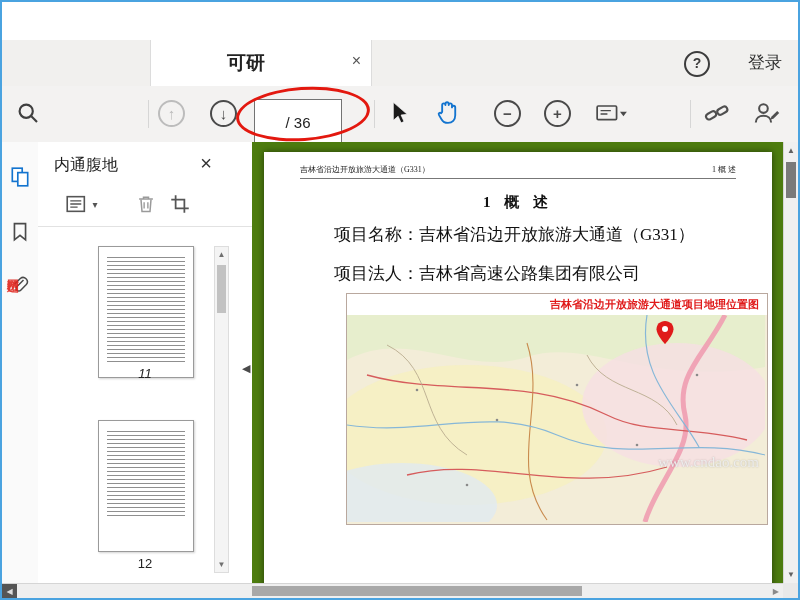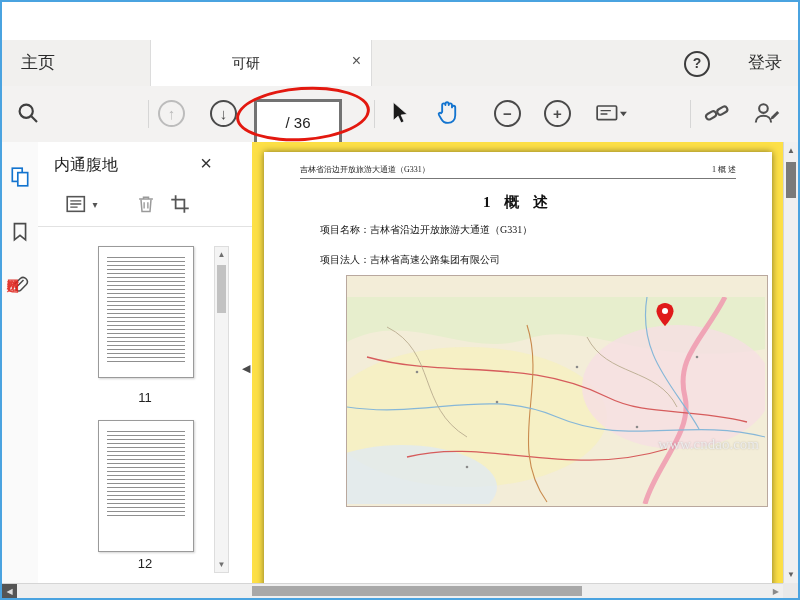--- a/index.html
+++ b/index.html
@@ -14,32 +14,32 @@
   .win-btn{width:46px;height:38px;display:flex;align-items:center;justify-content:center;color:#333;font-size:16px;}
   .win-min-bar{width:11px;height:2px;background:#333;}
   .win-max-box{width:10px;height:10px;border:1.5px solid #333;}
 
   
   .tabbar{position:absolute;left:0;top:38px;right:0;height:46px;background:#f1f0ee;}
   .tab-plain{position:absolute;top:0;height:46px;line-height:46px;text-align:center;font-size:17px;color:#2b2b2b;}
   .tab-home{left:0;width:72px;}
   .tab-tools{left:72px;width:76px;}
   .doc-tab{position:absolute;left:148px;top:0;width:220px;height:46px;background:#fff;border-left:1px solid #dcdcdc;border-right:1px solid #dcdcdc;}
-  .doc-tab-label{position:absolute;left:0;right:30px;top:0;height:46px;line-height:46px;text-align:center;font-size:14px;color:#222;}
+  .doc-tab-label{position:absolute;left:0;right:30px;top:0;height:46px;line-height:46px;text-align:center;font-size:19px;color:#222;font-weight:bold;}
   .doc-tab-close{position:absolute;right:10px;top:12px;font-size:16px;color:#555;}
   .help-btn{position:absolute;right:88px;top:11px;width:22px;height:22px;border:2px solid #3c3c3c;border-radius:50%;text-align:center;line-height:21px;font-size:14px;font-weight:bold;color:#3c3c3c;}
   .signin{position:absolute;right:16px;top:0;height:46px;line-height:46px;font-size:17px;color:#2b2b2b;}
 
   
   .toolbar{position:absolute;left:0;top:84px;right:0;height:56px;background:#f3f2f1;border-bottom:1px solid #cfcfcf;}
   .tb-item{position:absolute;}
   .tb-sep{position:absolute;top:14px;width:1px;height:28px;background:#d6d6d6;}
   .circle-btn{width:27px;height:27px;border:2px solid #4a4a4a;border-radius:50%;box-sizing:border-box;display:flex;align-items:center;justify-content:center;font-size:15px;color:#4a4a4a;font-weight:bold;}
   .circle-btn.disabled{border-color:#bcbcbc;color:#bcbcbc;}
-  .page-box{position:absolute;left:252px;top:13px;width:88px;height:46px;box-sizing:border-box;background:#fff;border:3px solid #737373;display:flex;align-items:center;justify-content:center;font-size:15px;color:#222;}
+  .page-box{position:absolute;left:252px;top:13px;width:88px;height:46px;box-sizing:border-box;background:#fff;border:1px solid #737373;display:flex;align-items:center;justify-content:center;font-size:15px;color:#222;}
   .red-oval{position:absolute;left:234px;top:1px;width:128px;height:48px;border:3.5px solid #e3180f;border-radius:50%;transform:rotate(-4deg);z-index:9;pointer-events:none;}
 
   
   .left-rail{position:absolute;left:0;top:140px;width:36px;bottom:15px;background:#fafafa;border-right:1px solid #e3e3e3;}
   .rail-icon{position:absolute;left:7px;}
   .wm-left{position:absolute;left:2px;top:268px;writing-mode:vertical-rl;font-size:12px;color:#e0251d;font-weight:bold;opacity:.9;z-index:5;}
 
   
   .thumb-panel{position:absolute;left:36px;top:140px;width:214px;bottom:15px;background:#fff;border-right:1px solid #c9c9c9;}
   .panel-title{position:absolute;left:16px;top:13px;font-size:16px;color:#1a1a1a;}
@@ -48,26 +48,26 @@
   .panel-divider{position:absolute;left:0;top:84px;right:0;height:1px;background:#e2e2e2;}
   .thumb{position:absolute;left:60px;width:94px;height:130px;background:#fff;border:1px solid #9a9a9a;box-shadow:1px 1px 2px rgba(0,0,0,.18);}
   .thumb-text{position:absolute;left:8px;right:8px;top:10px;background:repeating-linear-gradient(to bottom,#8f8f8f 0 1px,transparent 1px 4px);}
   .thumb-label{position:absolute;left:60px;width:94px;text-align:center;font-size:13px;color:#222;}
   .p-scroll{position:absolute;left:176px;top:104px;bottom:10px;width:15px;background:#f4f4f4;border:1px solid #ddd;box-sizing:border-box;}
   .p-scroll .arr{position:absolute;left:0;right:0;text-align:center;font-size:8px;color:#707070;}
   .p-thumb{position:absolute;left:2px;right:2px;top:18px;height:48px;background:#c2c2c2;}
   .collapse-handle{position:absolute;left:240px;top:360px;font-size:11px;color:#4a4a4a;z-index:4;}
 
   
-  .doc-area{position:absolute;left:250px;top:140px;width:531px;bottom:15px;background:#fde047;overflow:hidden;}
+  .doc-area{position:absolute;left:250px;top:140px;width:531px;bottom:15px;background:#4d7c0f;overflow:hidden;}
   .page{position:absolute;left:12px;top:10px;width:508px;height:720px;background:#fff;box-shadow:0 0 7px rgba(0,0,0,.5);box-sizing:border-box;padding:12px 36px 0 36px;font-family:"Liberation Serif","DejaVu Serif",serif;color:#111;}
   .page-header{display:flex;justify-content:space-between;font-size:8px;color:#222;border-bottom:1px solid #777;padding-bottom:3px;}
   .doc-heading{text-align:center;font-size:15px;font-weight:bold;letter-spacing:5px;margin-top:14px;}
   .doc-sub{font-size:12px;font-weight:bold;margin-top:16px;}
-  .doc-line{font-size:10px;margin-top:11px;text-indent:2em;}
+  .doc-line{font-size:17px;margin-top:11px;text-indent:2em;}
   .doc-para{font-size:11px;line-height:18px;margin-top:9px;text-indent:2em;text-align:justify;}
   .map{position:relative;margin:8px 0 0 46px;width:420px;height:230px;border:1px solid #b9a89e;background:#f3edd8;overflow:hidden;}
   .map-title{position:absolute;left:0;top:0;right:0;height:21px;background:#fff;line-height:21px;text-align:right;padding-right:8px;font-size:11px;font-weight:bold;color:#e01a1a;font-family:"Liberation Sans","DejaVu Sans",sans-serif;}
   .map-svg{position:absolute;left:0;top:21px;right:0;bottom:0;}
   .map-wm{position:absolute;right:8px;top:160px;font-size:15px;color:rgba(238,238,238,.95);text-shadow:0 0 2px rgba(0,0,0,.25);font-family:"Liberation Serif","DejaVu Serif",serif;}
 
   
   .v-scroll{position:absolute;right:0;top:140px;bottom:15px;width:15px;background:#f0f0f0;border-left:1px solid #d5d5d5;box-sizing:border-box;}
   .v-scroll .arr{position:absolute;left:0;right:0;text-align:center;font-size:8px;color:#606060;}
   .v-thumb{position:absolute;left:2px;right:2px;top:20px;height:36px;background:#7a7a7a;}
@@ -77,21 +77,20 @@
   .h-right-arr{position:absolute;right:4px;top:3px;font-size:8px;color:#8a8a8a;}
   .scroll-corner{position:absolute;right:0;bottom:0;width:15px;height:15px;background:#e9e9e9;}
 </style>
 </head>
 <body>
 
 <div class="window">
 
 
   <div class="tabbar">
-    <div class="tab-plain tab-home">主页</div>
     <div class="doc-tab">
       <span class="doc-tab-label">可研</span>
       <span class="doc-tab-close">×</span>
     </div>
     <div class="help-btn"><span>?</span></div>
     <div class="signin">登录</div>
   </div>
 
   <div class="toolbar">
     <div class="tb-item" style="left:14px;top:15px;">
@@ -195,21 +194,21 @@
         <svg width="20" height="20" viewBox="0 0 16 16">
             <path d="M4.5 1 v10.5 h10.5 M1 4.5 h10.5 v10.5" fill="none" stroke="#555" stroke-width="1.4"></path>
           </svg>
       </div>
     </div>
     <div class="panel-divider"></div>
 
     <div class="thumb" style="top:104px;">
       <div class="thumb-text" style="bottom:12px;"></div>
     </div>
-    <div class="thumb-label" style="top:248px;">11</div>
+    <div class="thumb-label" style="top:224px;font-style:italic;">11</div>
 
     <div class="thumb" style="top:278px;">
       <div class="thumb-text" style="bottom:34px;"></div>
     </div>
     <div class="thumb-label" style="top:414px;">12</div>
 
     <div class="p-scroll">
       <span class="arr" style="top:3px;">▲</span>
       <div class="p-thumb"></div>
       <span class="arr" style="bottom:3px;">▼</span>
@@ -222,20 +221,21 @@
     <div class="page">
       <div class="page-header">
         <span>吉林省沿边开放旅游大通道（G331）</span>
         <span>1 概 述</span>
       </div>
       <div class="doc-heading">1 概  述</div>
       <div class="doc-line">项目名称：吉林省沿边开放旅游大通道（G331）</div>
       <div class="doc-line" style="margin-top:16px;">项目法人：吉林省高速公路集团有限公司</div>
 
       <div class="map">
+        <div class="map-title">吉林省沿边开放旅游大通道项目地理位置图</div>
         <svg class="map-svg" width="418" height="207" viewBox="0 0 418 207">
           <rect x="0" y="0" width="418" height="207" fill="#f3edd8"></rect>
           <path d="M0,45 C60,12 120,62 180,42 C240,22 300,72 418,52 L418,0 L0,0 Z" fill="#e7eecd"></path>
           <ellipse cx="120" cy="120" rx="140" ry="70" fill="#f6f0c2" opacity="0.85"></ellipse>
           <ellipse cx="330" cy="90" rx="95" ry="62" fill="#f6dfe3" opacity="0.8"></ellipse>
           <ellipse cx="55" cy="190" rx="95" ry="42" fill="#dfeaf3" opacity="0.75"></ellipse>
           <path d="M378,0 C358,40 328,60 338,100 C346,135 308,170 298,207" stroke="#ef9db1" stroke-width="5" fill="none" opacity="0.9"></path>
           <path d="M20,60 C100,82 180,60 260,100 C300,120 340,110 400,125" stroke="#d65c5c" stroke-width="1.3" fill="none"></path>
           <path d="M60,160 C140,140 220,182 320,152" stroke="#d65c5c" stroke-width="1.3" fill="none"></path>
           <path d="M180,28 C200,90 160,150 200,205" stroke="#c98b4e" stroke-width="1.1" fill="none"></path>

